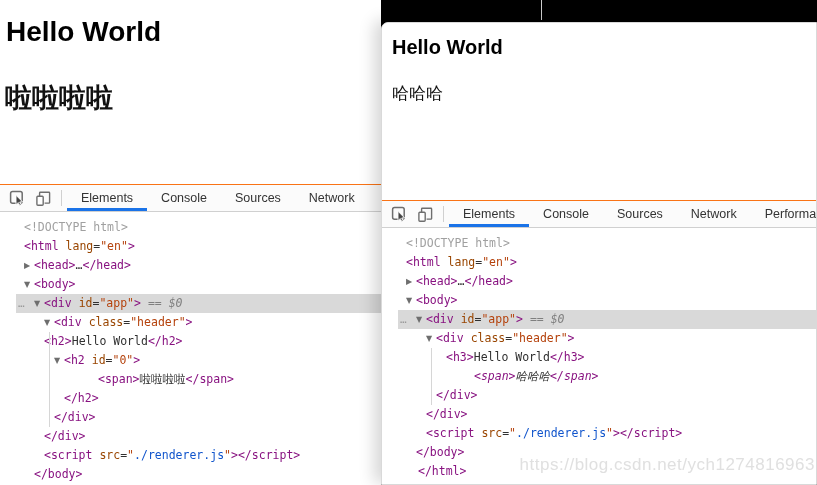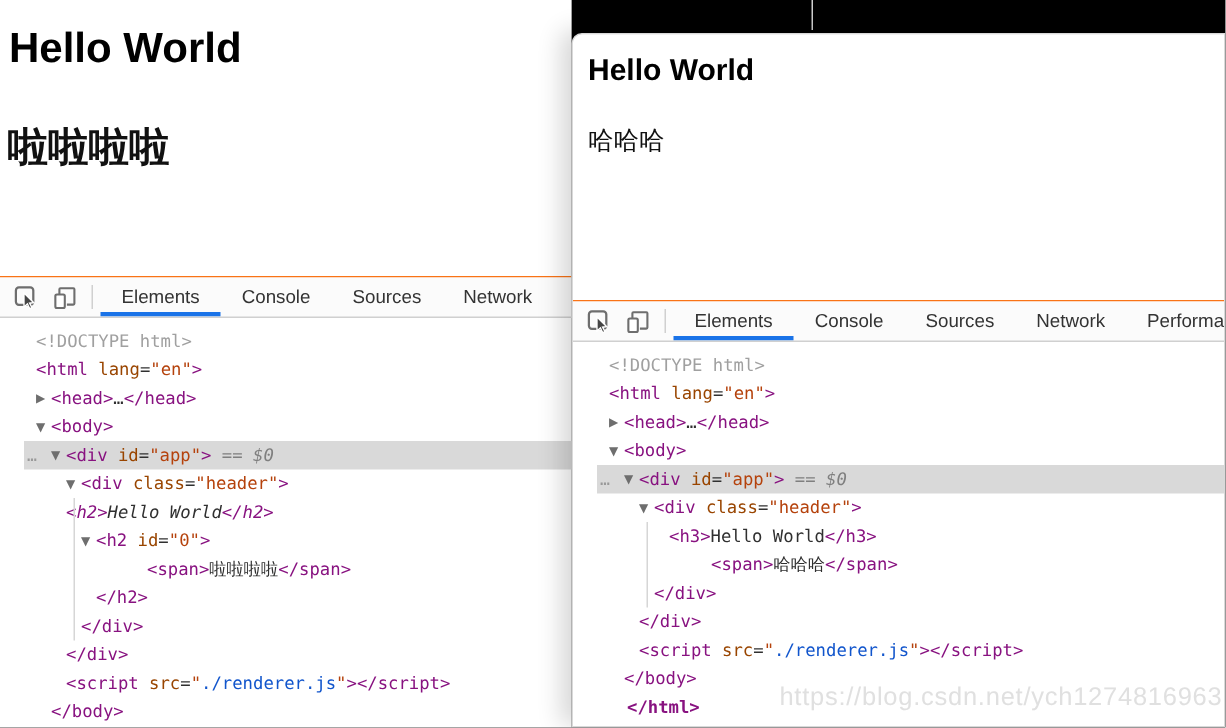--- a/index.html
+++ b/index.html
@@ -96,21 +96,21 @@
             <div class="dt-tab">Network</div>
           </div>
       </div>
       <div class="dt-tree">
           <div class="tree-row" style="padding-left: 8px;"><span class="tk-doc">&lt;!DOCTYPE html&gt;</span></div>
           <div class="tree-row" style="padding-left: 8px;"><span class="tk-tag">&lt;html</span><span class="tk-attr"> lang</span><span class="tk-pln">=</span><span class="tk-val">"en"</span><span class="tk-tag">&gt;</span></div>
           <div class="tree-row" style="padding-left: 18px;"><span class="arrow">▶</span><span class="tk-tag">&lt;head&gt;</span><span class="tk-pln">…</span><span class="tk-tag">&lt;/head&gt;</span></div>
           <div class="tree-row" style="padding-left: 18px;"><span class="arrow">▼</span><span class="tk-tag">&lt;body&gt;</span></div>
           <div class="tree-row selected" style="padding-left: 28px;"><span class="row-gutter">…</span><span class="arrow">▼</span><span class="tk-tag">&lt;div</span><span class="tk-attr"> id</span><span class="tk-pln">=</span><span class="tk-val">"app"</span><span class="tk-tag">&gt;</span><span class="tk-meta"> == $0</span></div>
           <div class="tree-row" style="padding-left: 38px;"><span class="arrow">▼</span><span class="tk-tag">&lt;div</span><span class="tk-attr"> class</span><span class="tk-pln">=</span><span class="tk-val">"header"</span><span class="tk-tag">&gt;</span></div>
-          <div class="tree-row" style="padding-left: 28px; font-style: italic;"><span class="tk-tag">&lt;h2&gt;</span><span class="tk-pln">Hello World</span><span class="tk-tag">&lt;/h2&gt;</span></div>
+          <div class="tree-row" style="padding-left: 28px;"><span class="tk-tag">&lt;h2&gt;</span><span class="tk-pln">Hello World</span><span class="tk-tag">&lt;/h2&gt;</span></div>
           <div class="tree-row" style="padding-left: 48px;"><span class="arrow">▼</span><span class="tk-tag">&lt;h2</span><span class="tk-attr"> id</span><span class="tk-pln">=</span><span class="tk-val">"0"</span><span class="tk-tag">&gt;</span></div>
           <div class="tree-row" style="padding-left: 82px;"><span class="tk-tag">&lt;span&gt;</span><span class="tk-pln">啦啦啦啦</span><span class="tk-tag">&lt;/span&gt;</span></div>
           <div class="tree-row" style="padding-left: 48px;"><span class="tk-tag">&lt;/h2&gt;</span></div>
           <div class="tree-row" style="padding-left: 38px;"><span class="tk-tag">&lt;/div&gt;</span></div>
           <div class="tree-row" style="padding-left: 28px;"><span class="tk-tag">&lt;/div&gt;</span></div>
           <div class="tree-row" style="padding-left: 28px;"><span class="tk-tag">&lt;script</span><span class="tk-attr"> src</span><span class="tk-pln">=</span><span class="tk-val">"</span><span class="tk-link">./renderer.js</span><span class="tk-val">"</span><span class="tk-tag">&gt;</span><span class="tk-tag">&lt;/script&gt;</span></div>
           <div class="tree-row" style="padding-left: 18px;"><span class="tk-tag">&lt;/body&gt;</span></div>
           <div class="indent-guide" style="left: 33px; top: 120px; height: 95px;"></div>
         </div>
     </div>
@@ -145,25 +145,25 @@
           </div>
       </div>
       <div class="dt-tree">
           <div class="tree-row" style="padding-left: 8px;"><span class="tk-doc">&lt;!DOCTYPE html&gt;</span></div>
           <div class="tree-row" style="padding-left: 8px;"><span class="tk-tag">&lt;html</span><span class="tk-attr"> lang</span><span class="tk-pln">=</span><span class="tk-val">"en"</span><span class="tk-tag">&gt;</span></div>
           <div class="tree-row" style="padding-left: 18px;"><span class="arrow">▶</span><span class="tk-tag">&lt;head&gt;</span><span class="tk-pln">…</span><span class="tk-tag">&lt;/head&gt;</span></div>
           <div class="tree-row" style="padding-left: 18px;"><span class="arrow">▼</span><span class="tk-tag">&lt;body&gt;</span></div>
           <div class="tree-row selected" style="padding-left: 28px;"><span class="row-gutter">…</span><span class="arrow">▼</span><span class="tk-tag">&lt;div</span><span class="tk-attr"> id</span><span class="tk-pln">=</span><span class="tk-val">"app"</span><span class="tk-tag">&gt;</span><span class="tk-meta"> == $0</span></div>
           <div class="tree-row" style="padding-left: 38px;"><span class="arrow">▼</span><span class="tk-tag">&lt;div</span><span class="tk-attr"> class</span><span class="tk-pln">=</span><span class="tk-val">"header"</span><span class="tk-tag">&gt;</span></div>
           <div class="tree-row" style="padding-left: 48px;"><span class="tk-tag">&lt;h3&gt;</span><span class="tk-pln">Hello World</span><span class="tk-tag">&lt;/h3&gt;</span></div>
-          <div class="tree-row" style="padding-left: 76px;"><span class="tk-tag">&lt;span&gt;</span><span class="tk-pln">哈哈哈</span><span class="tk-tag">&lt;/span&gt;</span></div>
+          <div class="tree-row" style="padding-left: 76px; font-style: italic;"><span class="tk-tag">&lt;span&gt;</span><span class="tk-pln">哈哈哈</span><span class="tk-tag">&lt;/span&gt;</span></div>
           <div class="tree-row" style="padding-left: 38px;"><span class="tk-tag">&lt;/div&gt;</span></div>
           <div class="tree-row" style="padding-left: 28px;"><span class="tk-tag">&lt;/div&gt;</span></div>
           <div class="tree-row" style="padding-left: 28px;"><span class="tk-tag">&lt;script</span><span class="tk-attr"> src</span><span class="tk-pln">=</span><span class="tk-val">"</span><span class="tk-link">./renderer.js</span><span class="tk-val">"</span><span class="tk-tag">&gt;</span><span class="tk-tag">&lt;/script&gt;</span></div>
           <div class="tree-row" style="padding-left: 18px;"><span class="tk-tag">&lt;/body&gt;</span></div>
-          <div class="tree-row" style="padding-left: 20px; font-weight: bold;"><span class="tk-tag">&lt;/html&gt;</span></div>
+          <div class="tree-row" style="padding-left: 20px;"><span class="tk-tag">&lt;/html&gt;</span></div>
           <div class="indent-guide" style="left: 33px; top: 120px; height: 57px;"></div>
         </div>
     </div>
   </div>
 
   <div id="watermark">https://blog.csdn.net/ych1274816963</div>
 </div>
 
 </body></html>

